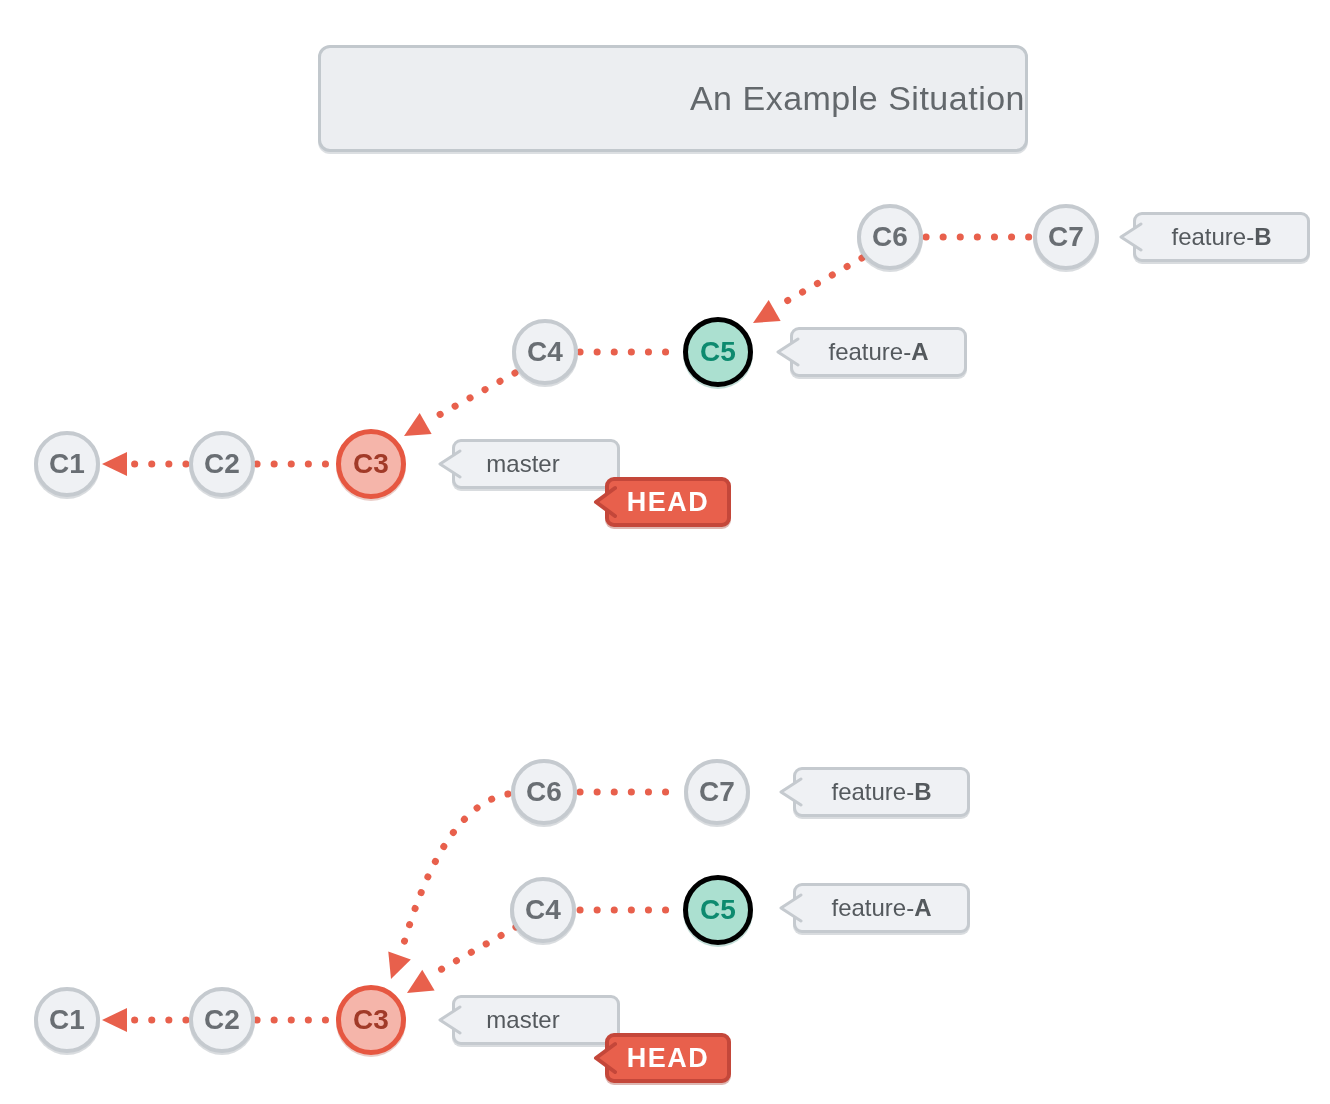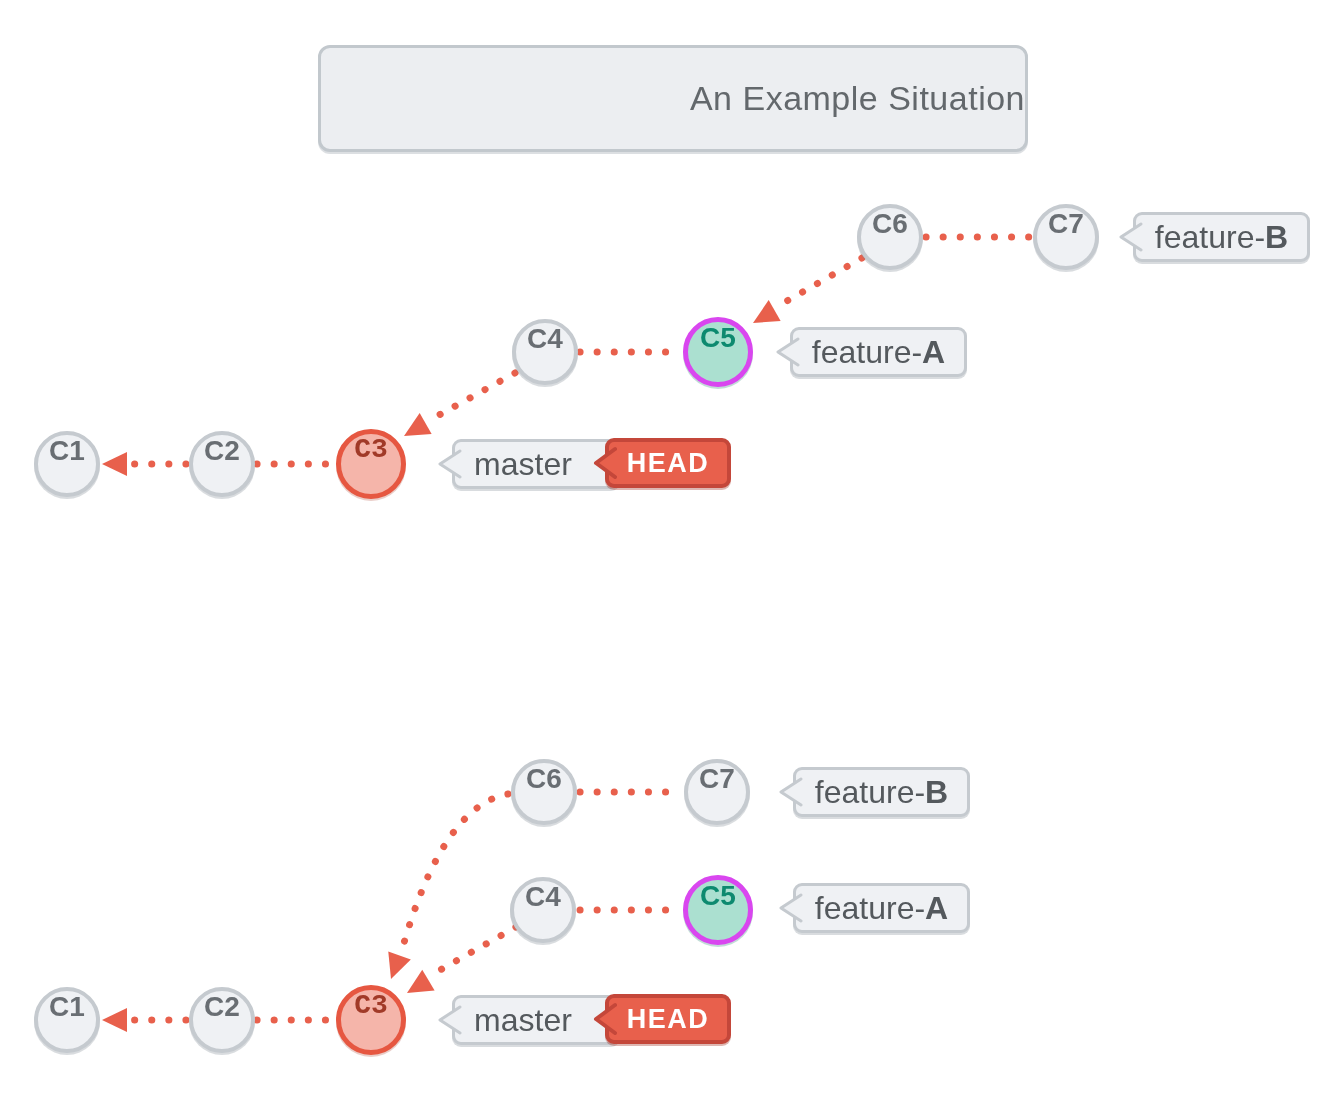--- a/index.html
+++ b/index.html
@@ -15,41 +15,42 @@
     position:absolute;left:318px;width:704px;height:101px;
     background:#ECEEF1;border:3px solid #C2C8CD;border-radius:12px;
     display:flex;align-items:center;justify-content:flex-end;
     font-size:34px;font-weight:500;color:#63686C;letter-spacing:.5px;
     box-shadow:0 2px 0 rgba(130,140,150,.28);z-index:2;
   }
 
   .commit{
     position:absolute;width:58px;height:58px;border-radius:50%;
     background:#EFF1F4;border:4px solid #C5CACF;color:#696E73;
-    display:flex;align-items:flex-start;justify-content:center;
+    display:flex;align-items:center;justify-content:center;
     font-size:28px;font-weight:bold;z-index:4;
     box-shadow:0 2px 0 rgba(130,140,150,.3);
   }
-  .commit.green{width:60px;height:60px;border:5px solid #d946ef;background:#ABE0D0;color:#0D8A6F;box-shadow:0 2px 0 rgba(10,120,95,.25);}
-  .commit.red{width:60px;height:60px;border:5px solid #E65741;background:#F5B5AA;color:#A13A28;box-shadow:0 2px 0 rgba(170,60,40,.25);font-family:Liberation Mono, monospace;}
+  .commit.green{width:60px;height:60px;border:5px solid #000000;background:#ABE0D0;color:#0D8A6F;box-shadow:0 2px 0 rgba(10,120,95,.25);}
+  .commit.red{width:60px;height:60px;border:5px solid #E65741;background:#F5B5AA;color:#A13A28;box-shadow:0 2px 0 rgba(170,60,40,.25);}
 
   .bubble{
     position:absolute;height:44px;border:3px solid #C5CACF;border-radius:9px;
-    background:#EFF1F4;color:#54595D;font-size:32px;
+    background:#EFF1F4;color:#54595D;font-size:24px;
     display:flex;align-items:center;justify-content:center;
     box-shadow:0 2px 0 rgba(130,140,150,.3);z-index:2;
   }
   .bubble .emph{font-weight:bold;}
   .tail{position:absolute;left:-21px;top:50%;transform:translateY(-50%);}
 
   .head-tag{
     position:absolute;width:118px;height:42px;border:4px solid #C4473A;border-radius:9px;
     background:#E8604C;color:#ffffff;font-size:27px;font-weight:bold;letter-spacing:1.5px;
     display:flex;align-items:center;justify-content:center;z-index:5;
     box-shadow:0 2px 0 rgba(160,50,35,.35);
+    margin-top:39px;
   }
   .head-tag .tail{left:-20px;}
   .master-text{padding-right:26px;}
 </style>
 </head>
 <body>
 
 <div id="canvas">
 
   <svg class="edges" width="1330" height="1104" viewBox="0 0 1330 1104">

